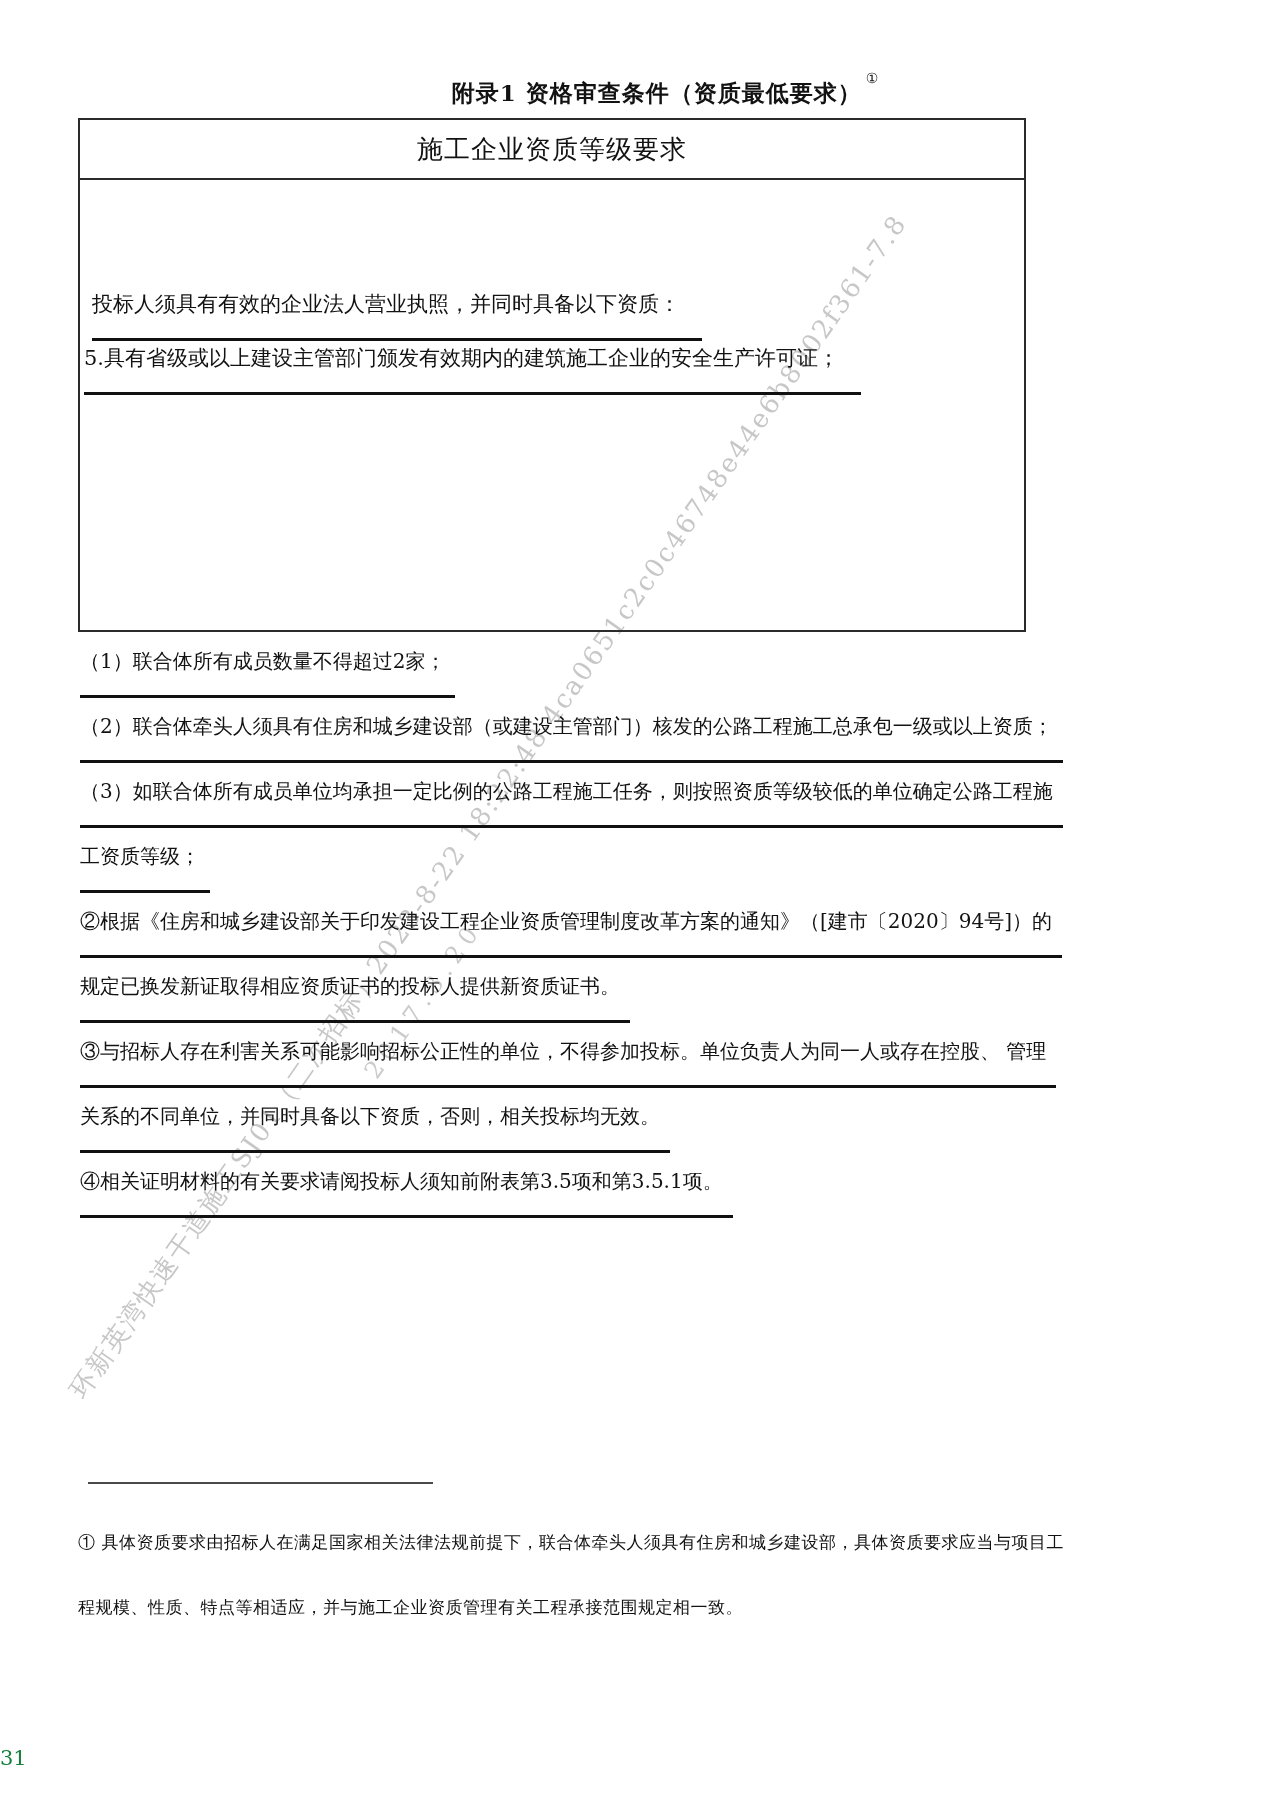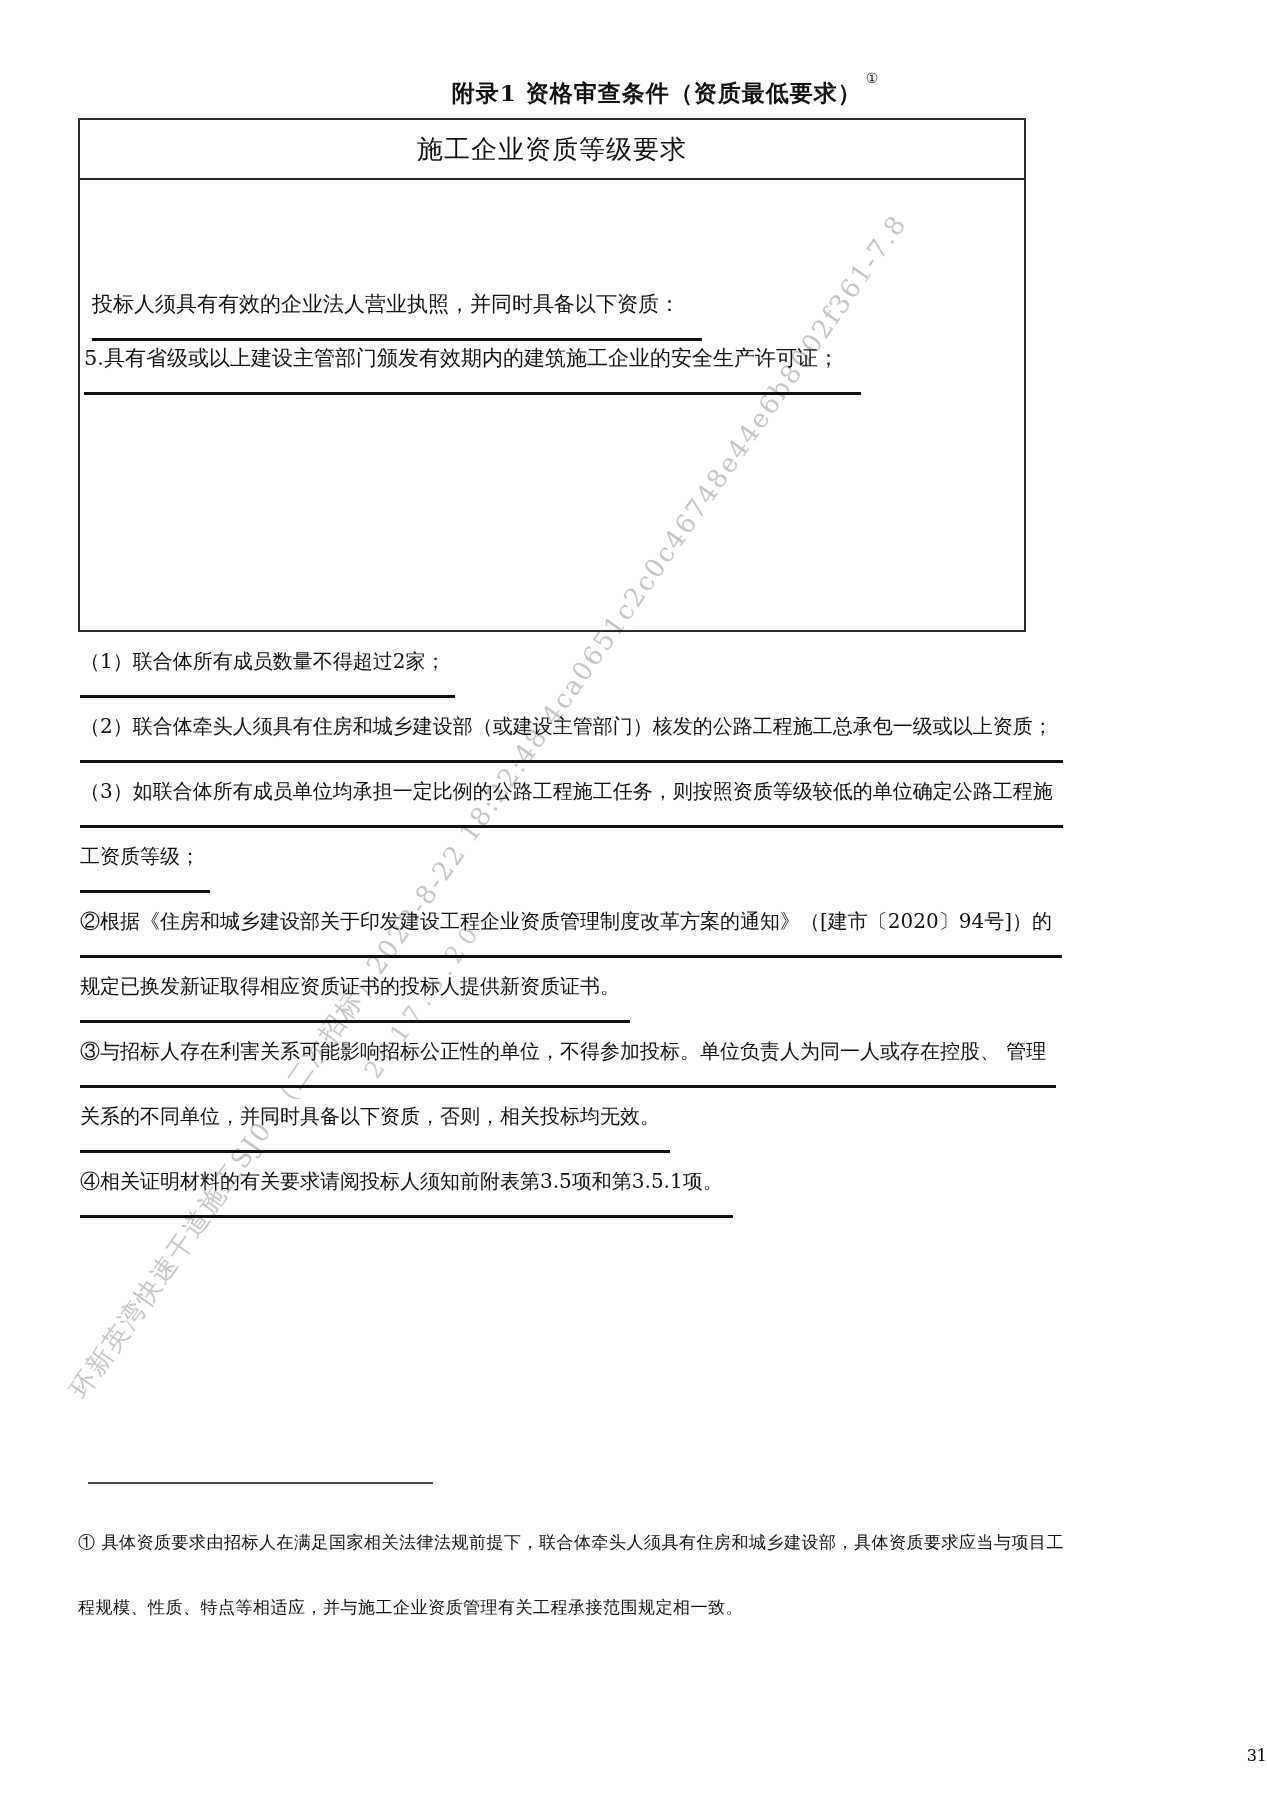--- a/index.html
+++ b/index.html
@@ -38,22 +38,22 @@
   .note-line .u{padding-right:10px;}
   
   .footnote-rule{
     position:absolute;left:88px;top:1482px;width:345px;height:0;
     border-top:2px solid #4a4a4a;
   }
   .footnotes{position:absolute;left:78px;top:1530px;width:1130px;}
   .fn-line{height:65px;font-size:17px;line-height:24px;white-space:nowrap;letter-spacing:0.5px;}
   
   .page-number{
-    position:absolute;left:0;top:1746px;width:100%;text-align:right;
-    font-size:16px;color:#000000;
+    position:absolute;left:0;top:1746px;width:100%;text-align:left;
+    font-size:21px;color:#15803d;
   }
   
   .watermark{
     position:absolute;left:62px;top:1385px;width:1500px;
     transform:rotate(-55deg);transform-origin:0 0;
     pointer-events:none;z-index:0;
   }
   .watermark .wm1{
     font-size:26px;color:#c7c7c7;letter-spacing:2px;white-space:nowrap;
     font-family:"DejaVu Serif","Liberation Serif",serif;

